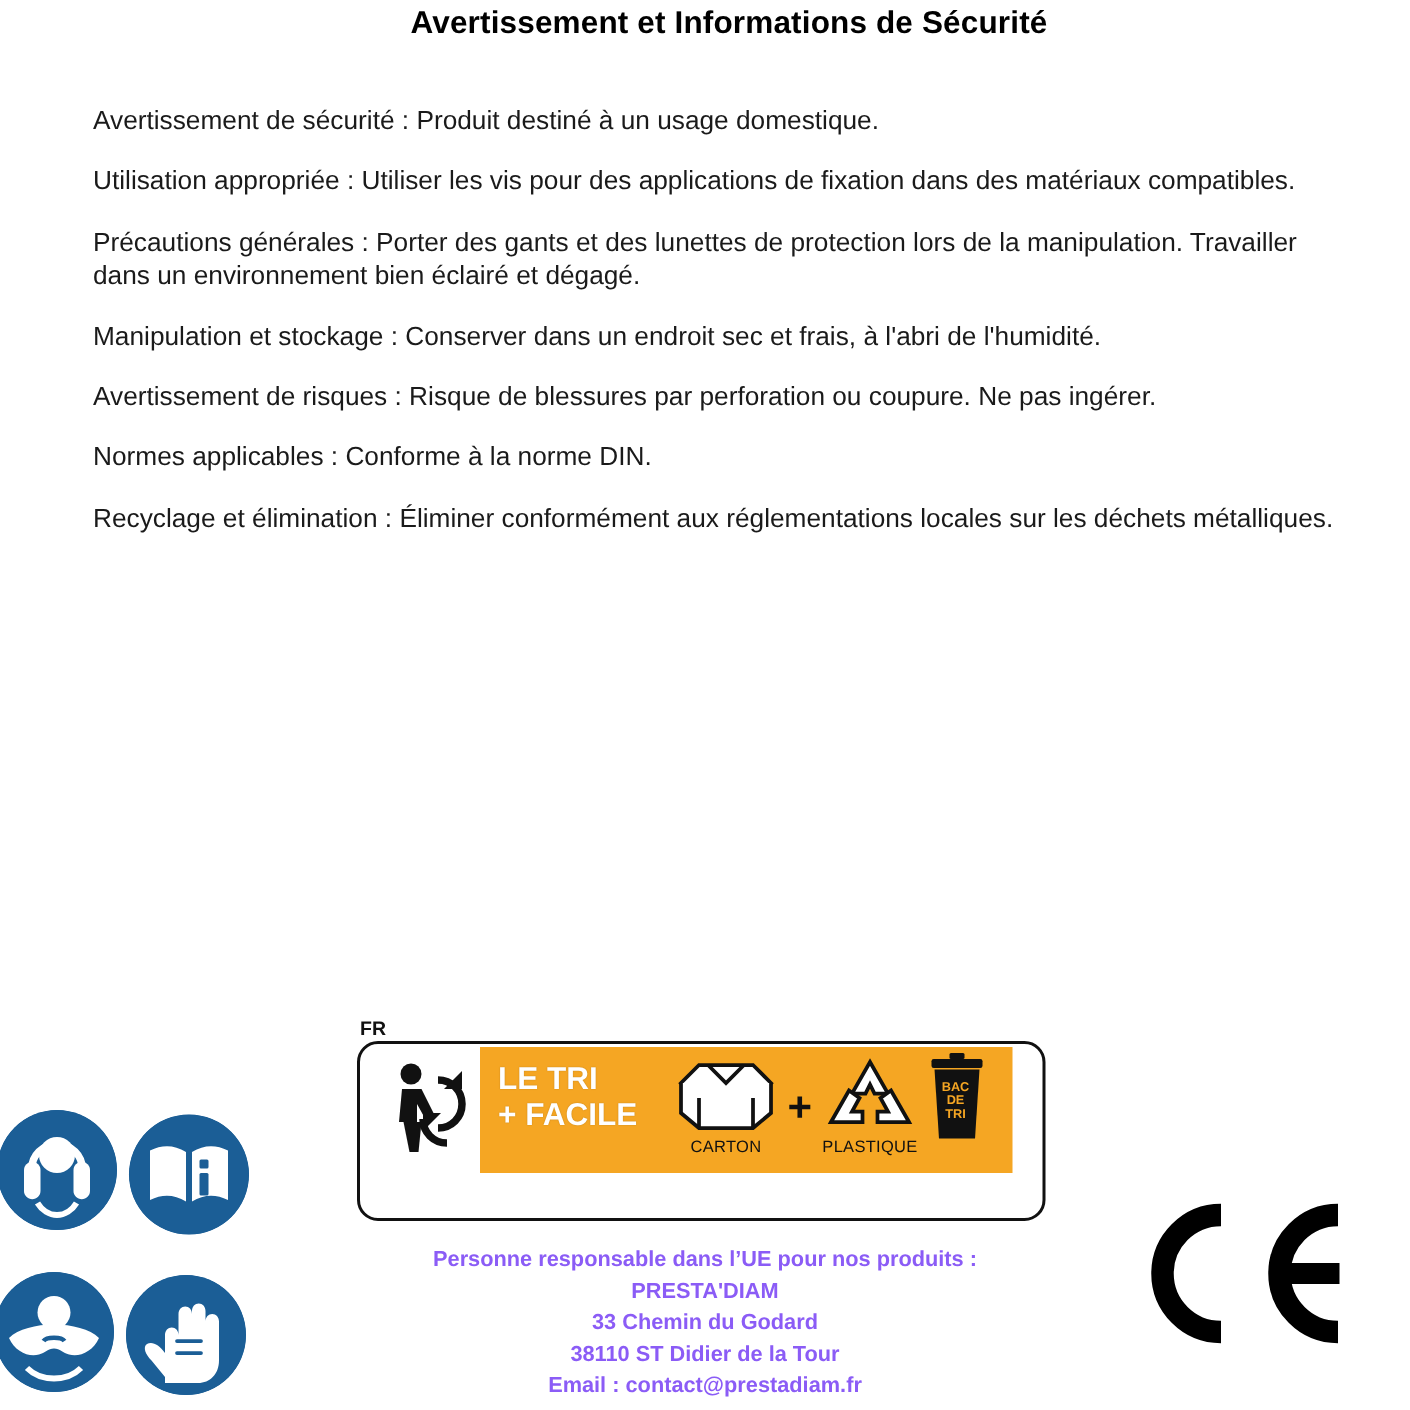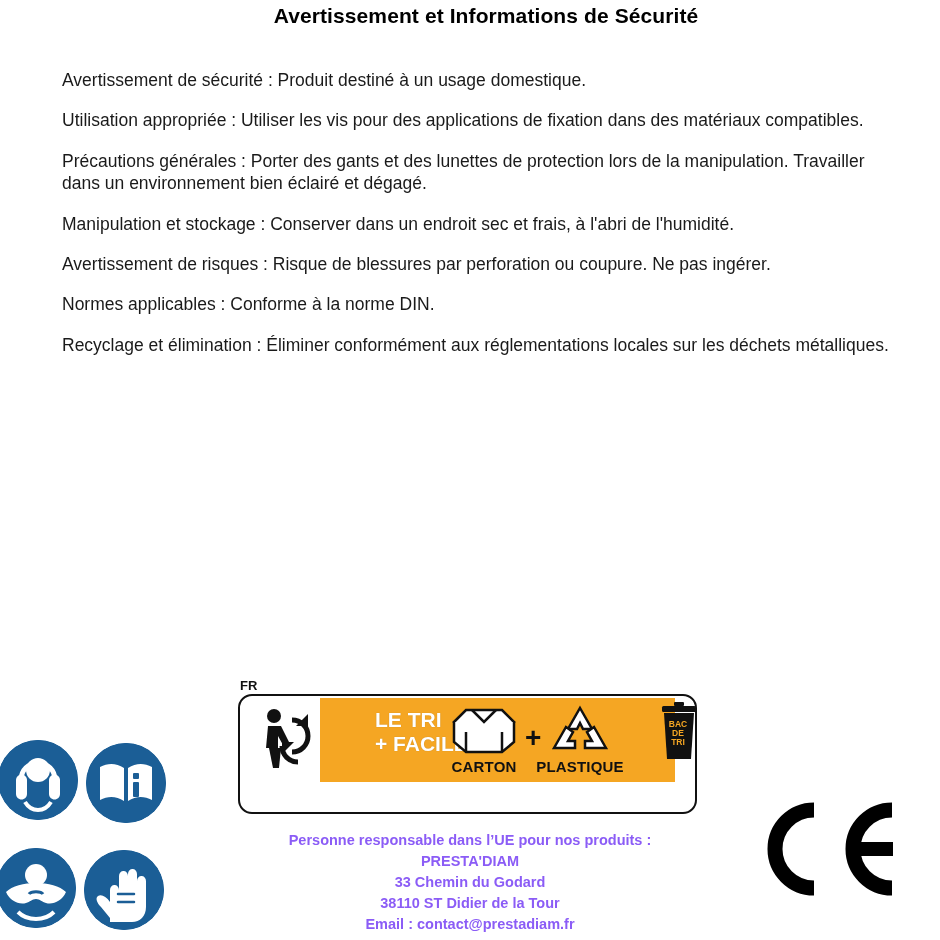--- a/index.html
+++ b/index.html
@@ -119,56 +119,55 @@
   .tri-text {
     position: absolute;
     left: 92px;
     top: 12px;
     width: 110px;
     color: #ffffff;
     font-weight: bold;
     font-size: 21px;
     line-height: 1.12;
     text-shadow: 0 0 1px rgba(0,0,0,.25);
-    margin-left: 43px;
   }
   .tri-text .line2 { display: block; }
   .carton-block {
     position: absolute;
     left: 205px;
     top: 8px;
     width: 78px;
     text-align: center;
   }
   .plastique-block {
     position: absolute;
     left: 296px;
     top: 8px;
     width: 88px;
     text-align: center;
   }
   .mat-caption {
-    font-size: 15px;
-    font-weight: bold;
+    font-size: 11px;
+    font-weight: normal;
     color: #111;
     letter-spacing: .2px;
     margin-top: -2px;
   }
   .plus-sign {
     position: absolute;
     left: 285px;
     top: 28px;
     font-size: 28px;
     font-weight: bold;
     color: #111;
     line-height: 1;
   }
   .bac-block {
     position: absolute;
-    left: 410px;
+    left: 369px;
     top: 4px;
     width: 58px;
     height: 80px;
   }
   .bac-text {
     position: absolute;
     left: 11px;
     top: 20px;
     width: 34px;
     text-align: center;

